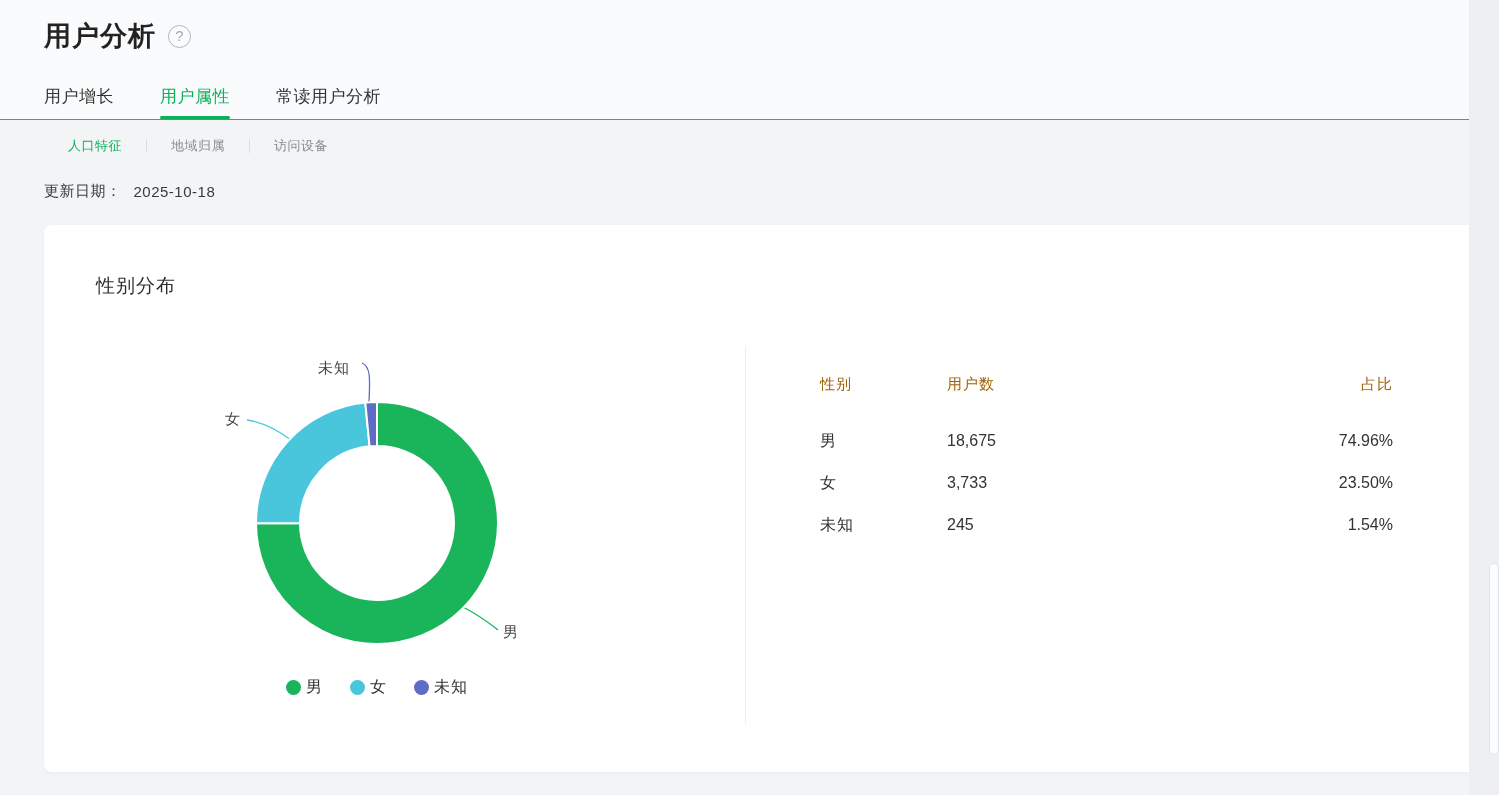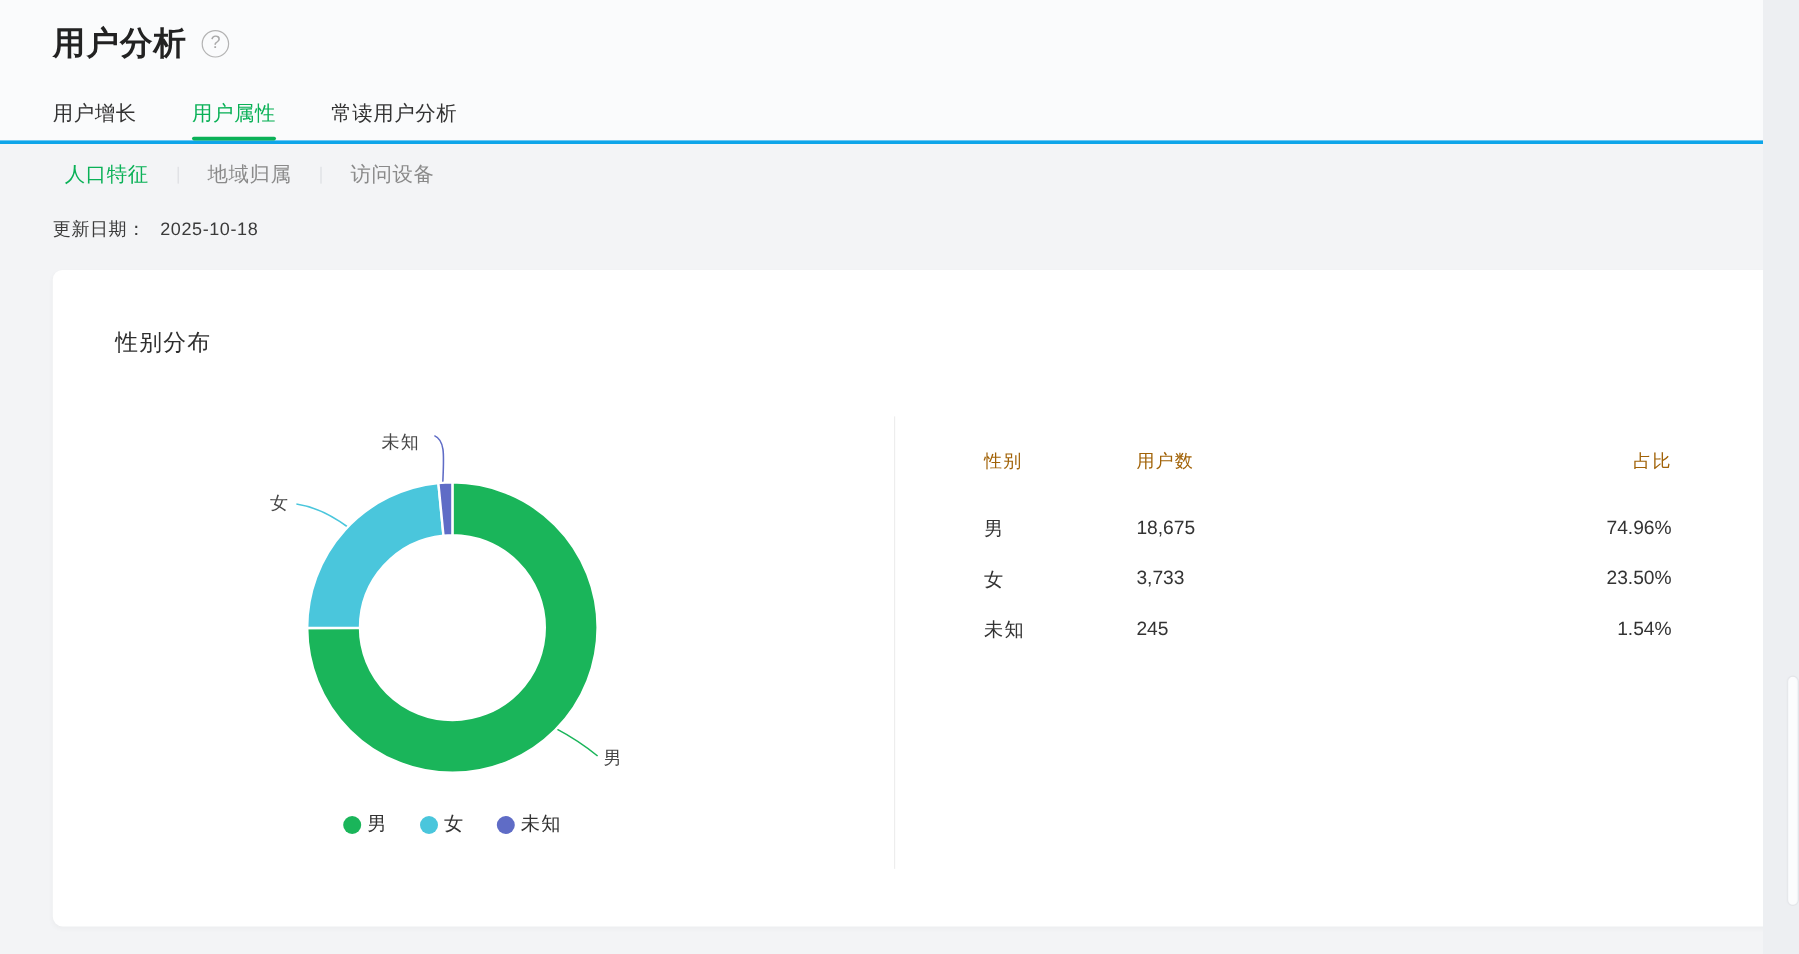--- a/index.html
+++ b/index.html
@@ -8,21 +8,21 @@
     font-family:"Liberation Sans","DejaVu Sans",sans-serif;
     background:#f3f4f6;
     color:#333;
     position:relative;
   }
   
   .topbar {
     position:relative;
     height:120px;
     background:#fafbfc;
-    border-bottom:3px solid #0ea5e9;
+    border-bottom:1px solid #0ea5e9;
   }
   .title-row {
     position:absolute; left:44px; top:18px;
     display:flex; align-items:center;
   }
   .page-title { font-size:27px; font-weight:700; color:#222; letter-spacing:1px; }
   .help-icon {
     margin-left:12px;
     width:23px; height:23px;
     border:1.5px solid #b3b3b3; border-radius:50%;
@@ -40,23 +40,23 @@
     position:relative; cursor:pointer;
     letter-spacing:0.5px;
   }
   .tab.active { color:var(--accent); }
   .tab.active::after {
     content:""; position:absolute; left:0; right:0; bottom:0;
     height:3px; background:var(--accent); border-radius:2px;
   }
   
   .subnav {
-    margin:15px 54px 0; height:21px;
+    margin:15px 68px 0; height:21px;
     display:flex; align-items:center;
-    font-size:17px; color:#8a8a8a;
+    font-size:13px; color:#8a8a8a;
   }
   .subtab { cursor:pointer; letter-spacing:0.5px; }
   .subtab.active { color:var(--accent); }
   .sep { width:1px; height:14px; background:#dcdee1; margin:0 24px; }
   
   .update-row {
     margin:25px 44px 0; height:21px;
     font-size:15px; color:#3a3a3a;
     display:flex; align-items:center; letter-spacing:0.5px;
   }

